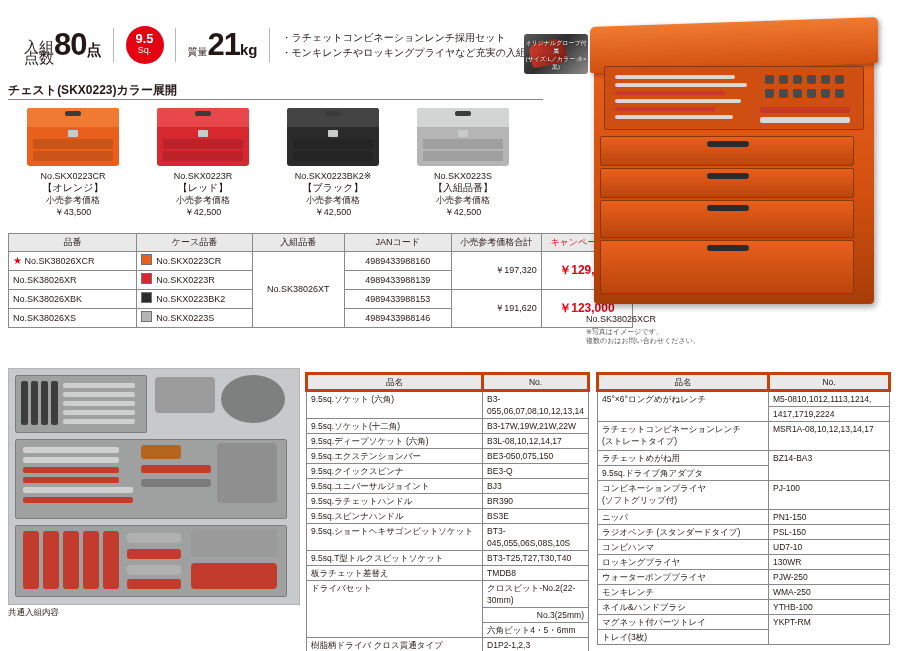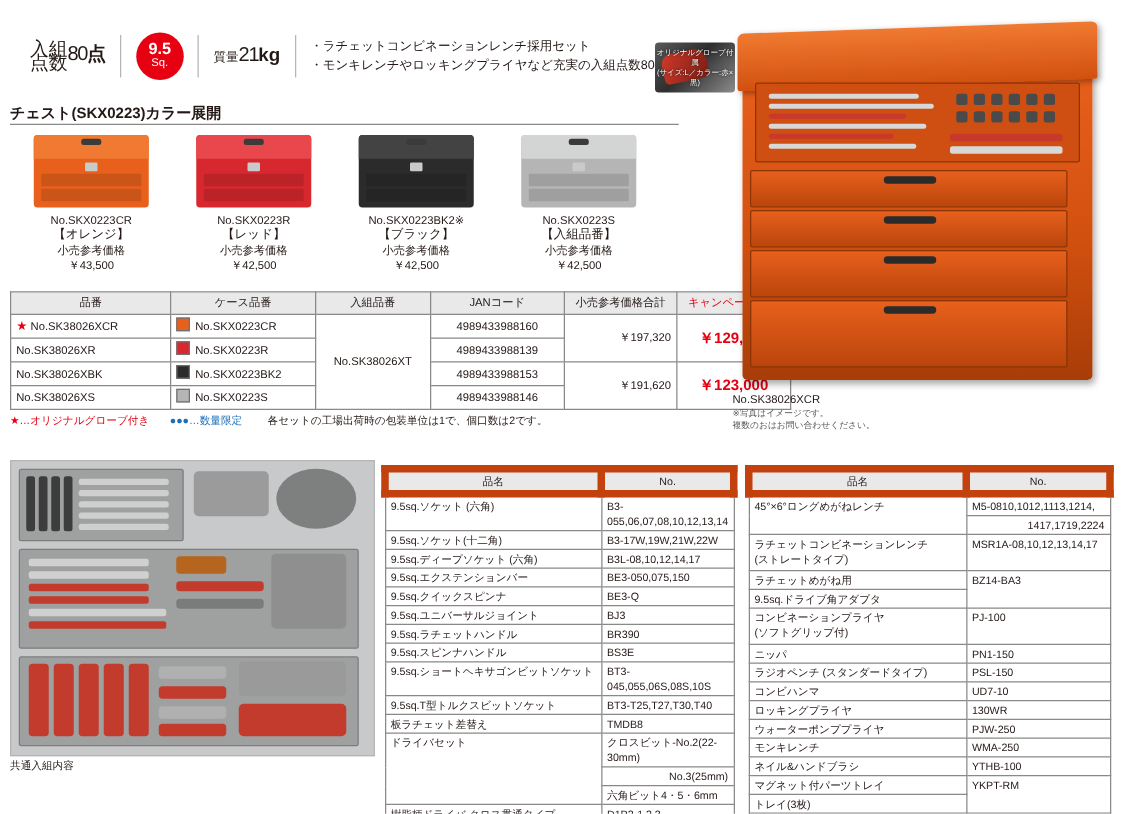--- a/index.html
+++ b/index.html
@@ -9,21 +9,21 @@
     font-family:"Liberation Sans","DejaVu Sans",sans-serif;
     font-size:9px;color:#231815;
     position:relative;overflow:hidden;
   }
   .abs{position:absolute;}
 
   
   #spec-bar{left:8px;top:26px;width:560px;height:44px;}
   .spec-cell{display:inline-block;vertical-align:middle;}
   .spec-lbl{font-size:15px;line-height:11px;text-align:center;margin-left:16px;}
-  .spec-big{font-size:16px;font-weight:normal;letter-spacing:-1px;}
+  .spec-big{font-size:31px;font-weight:bold;letter-spacing:-1px;}
   .spec-mid{font-size:15px;font-weight:bold;}
   .vline{display:inline-block;width:1px;height:34px;background:#b5b5b6;vertical-align:middle;margin:0 9px;}
   .circle-sq{
     display:inline-block;width:38px;height:38px;border-radius:50%;
     background:#e60012;color:#fff;text-align:center;vertical-align:middle;
   }
   .circle-sq .c1{font-size:13px;font-weight:bold;line-height:13px;padding-top:6px;}
   .circle-sq .c2{font-size:9px;line-height:10px;}
   .bullets{font-size:10px;line-height:15px;}
 
@@ -112,21 +112,21 @@
 
   
   #tool-photo{left:8px;top:368px;width:290px;height:235px;background:#c8c9ca;border:1px solid #b5b5b6;}
   #tool-photo .tp-inner{position:absolute;left:0;top:0;width:100%;height:100%;overflow:hidden;}
   .tp-tray{position:absolute;background:#9fa0a0;border:1px solid #7d7d7d;border-radius:2px;}
   .tp-item{position:absolute;border-radius:2px;}
   #tool-cap{left:8px;top:607px;font-size:8.5px;}
 
   
   .ctbl{border-collapse:collapse;font-size:8.5px;}
-  .ctbl th{background:#e9e9ea;border:6px solid #c2410c;font-weight:normal;padding:1px 4px;line-height:12px;}
+  .ctbl th{background:#e9e9ea;border:3px solid #c2410c;font-weight:normal;padding:1px 4px;line-height:12px;}
   .ctbl td{border:1px solid #898989;padding:1px 4px;line-height:12px;vertical-align:top;}
   #tbl-left{left:305px;top:372px;width:285px;}
   #tbl-right{left:596px;top:372px;width:295px;}
   .nm{width:175px;}
   .nm-r{width:160px;}
 </style>
 </head>
 <body>
 
 <div class="abs" id="spec-bar">
@@ -262,25 +262,20 @@
     </tr>
     <tr>
       <td><span class="star"></span><span>No.SK38026XS</span></td>
       <td><span class="sw" style="background:#b5b5b6;"></span><span>No.SKX0223S</span></td>
       <td class="ctr">4989433988146</td>
     </tr>
   </tbody>
 </table>
 
 <div class="abs" id="notes">
-  <div>
-    <span class="red">★…オリジナルグローブ付き</span>
-    <span class="blue" style="margin-left:14px;">●●●</span><span class="blue">…数量限定</span>
-    <span style="margin-left:18px;">各セットの工場出荷時の包装単位は1で、個口数は2です。</span>
-  </div>
 </div>
 
 <div class="abs" id="chest-photo">
   <div id="cp-body"></div>
   <div id="cp-lid"></div>
   <div id="cp-tray">
     <div class="wrench" style="left:10px;top:8px;width:120px;"></div>
     <div class="wrench" style="left:10px;top:16px;width:132px;"></div>
     <div class="wrench" style="left:10px;top:24px;width:110px;background:#c9392b;"></div>
     <div class="wrench" style="left:10px;top:32px;width:126px;"></div>
@@ -441,21 +436,21 @@
       <th class="nm-r">品名</th>
       <th>No.</th>
     </tr>
   </thead>
   <tbody>
     <tr>
         <td rowspan="2">45°×6°ロングめがねレンチ</td>
         <td>M5-0810,1012,1113,1214,</td>
       </tr>
     <tr>
-        <td style="text-align:right;">1417,1719,2224</td>
+        <td style="">1417,1719,2224</td>
       </tr>
     <tr>
         <td style="height:26px;"><span>ラチェットコンビネーションレンチ</span><br><span>(ストレートタイプ)</span></td>
         <td>MSR1A-08,10,12,13,14,17</td>
       </tr>
     <tr>
         <td>ラチェットめがね用</td>
         <td rowspan="2">BZ14-BA3</td>
       </tr>
     <tr>

